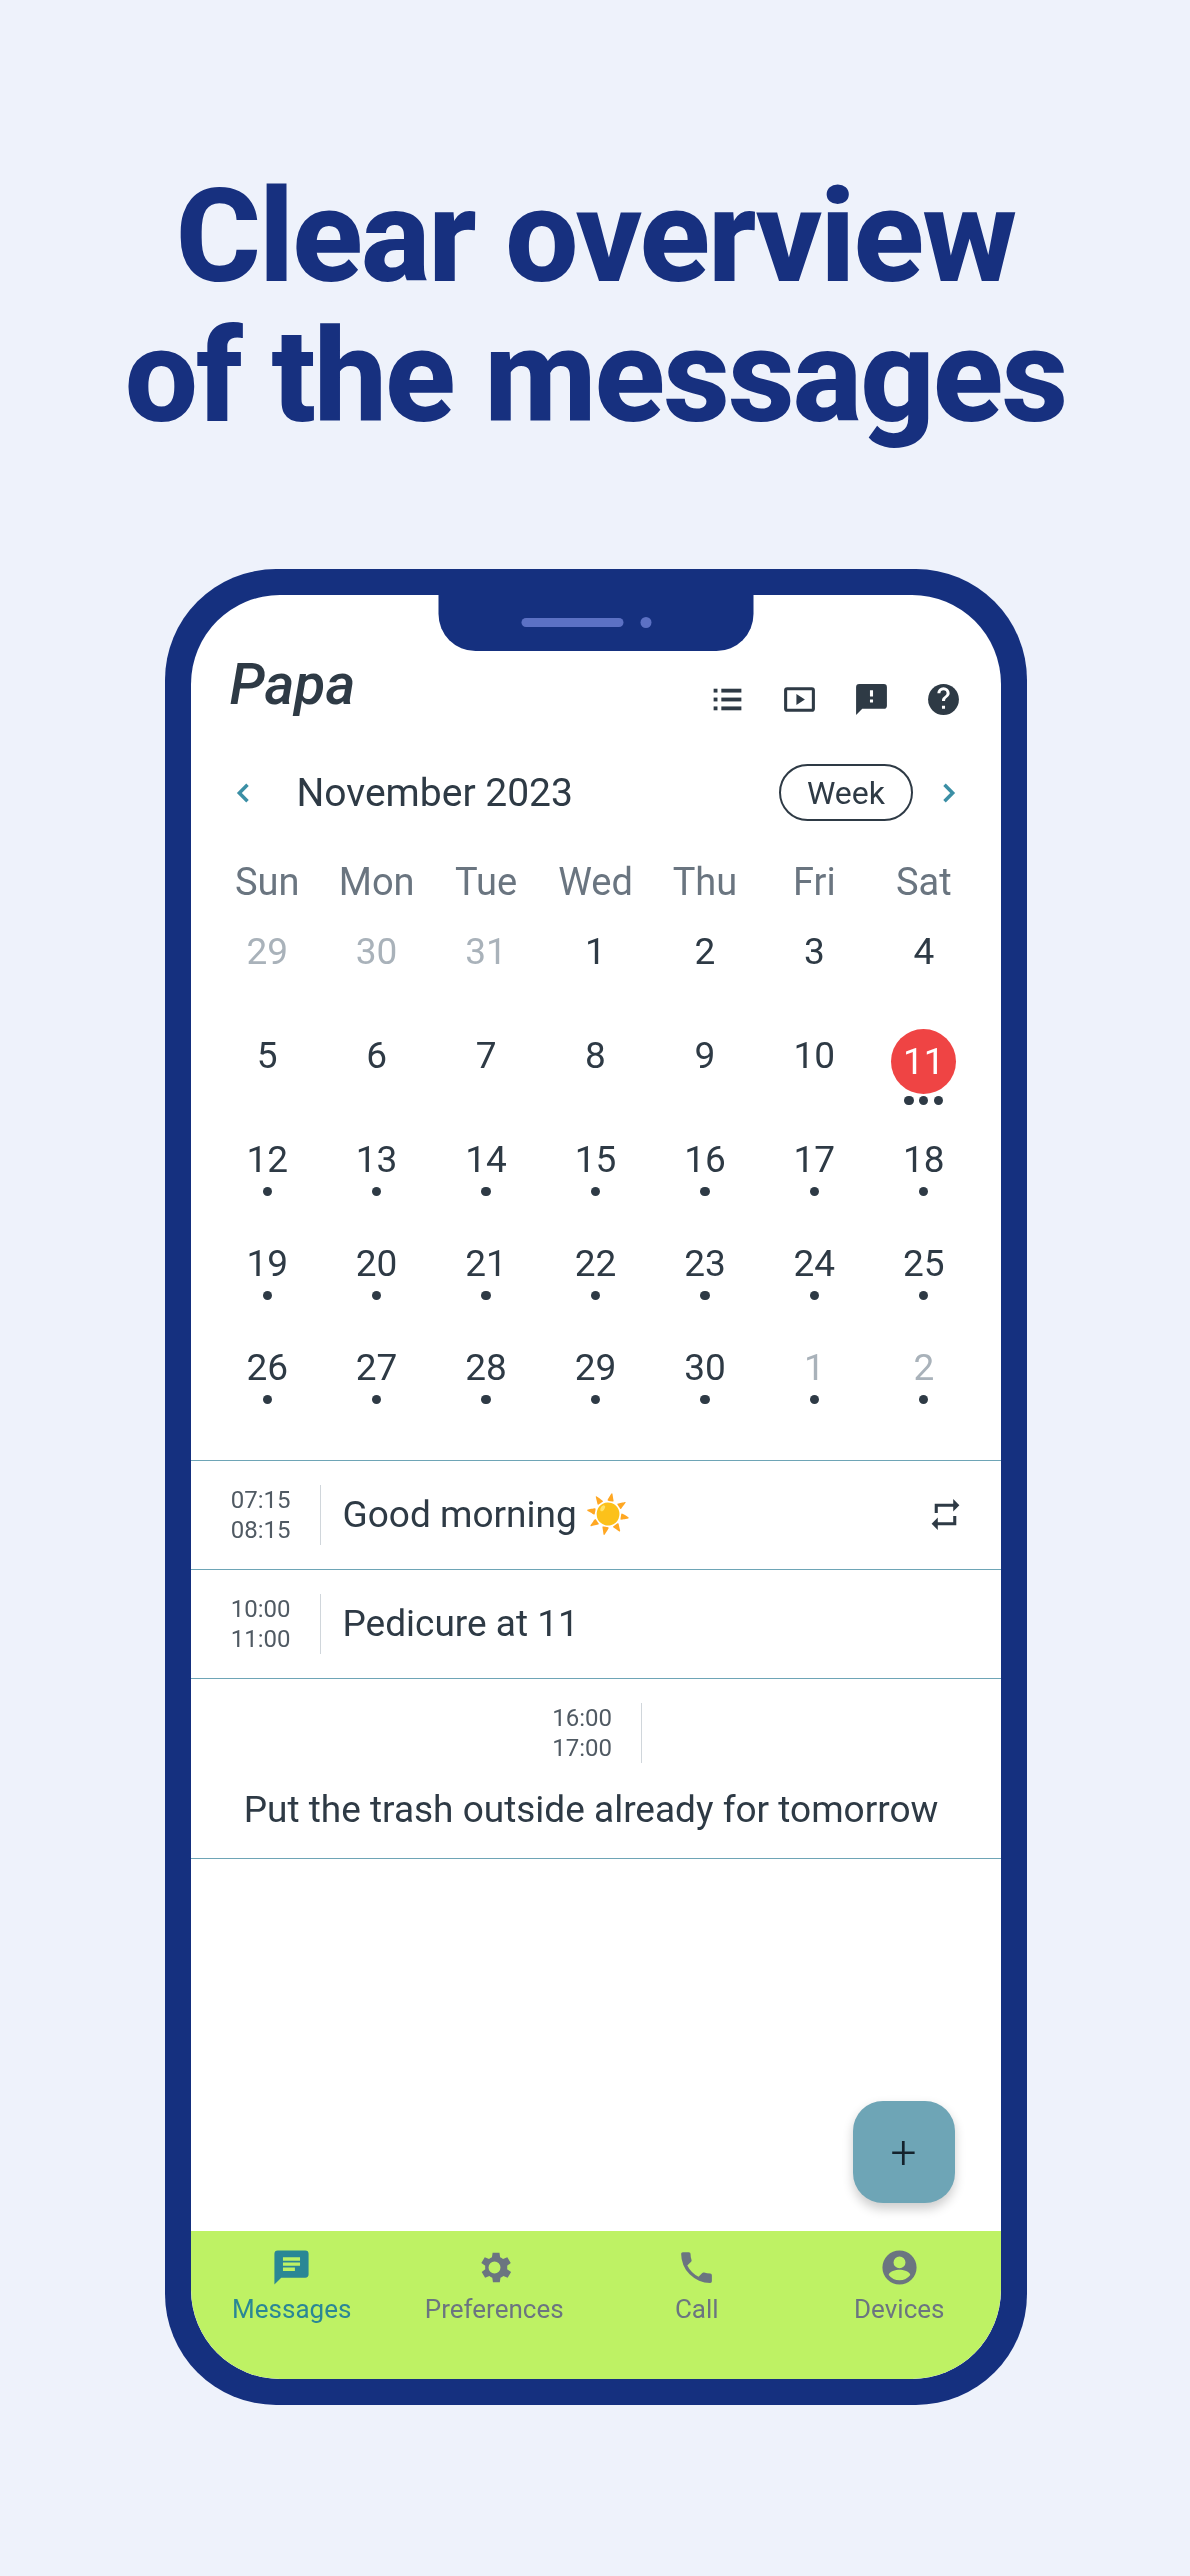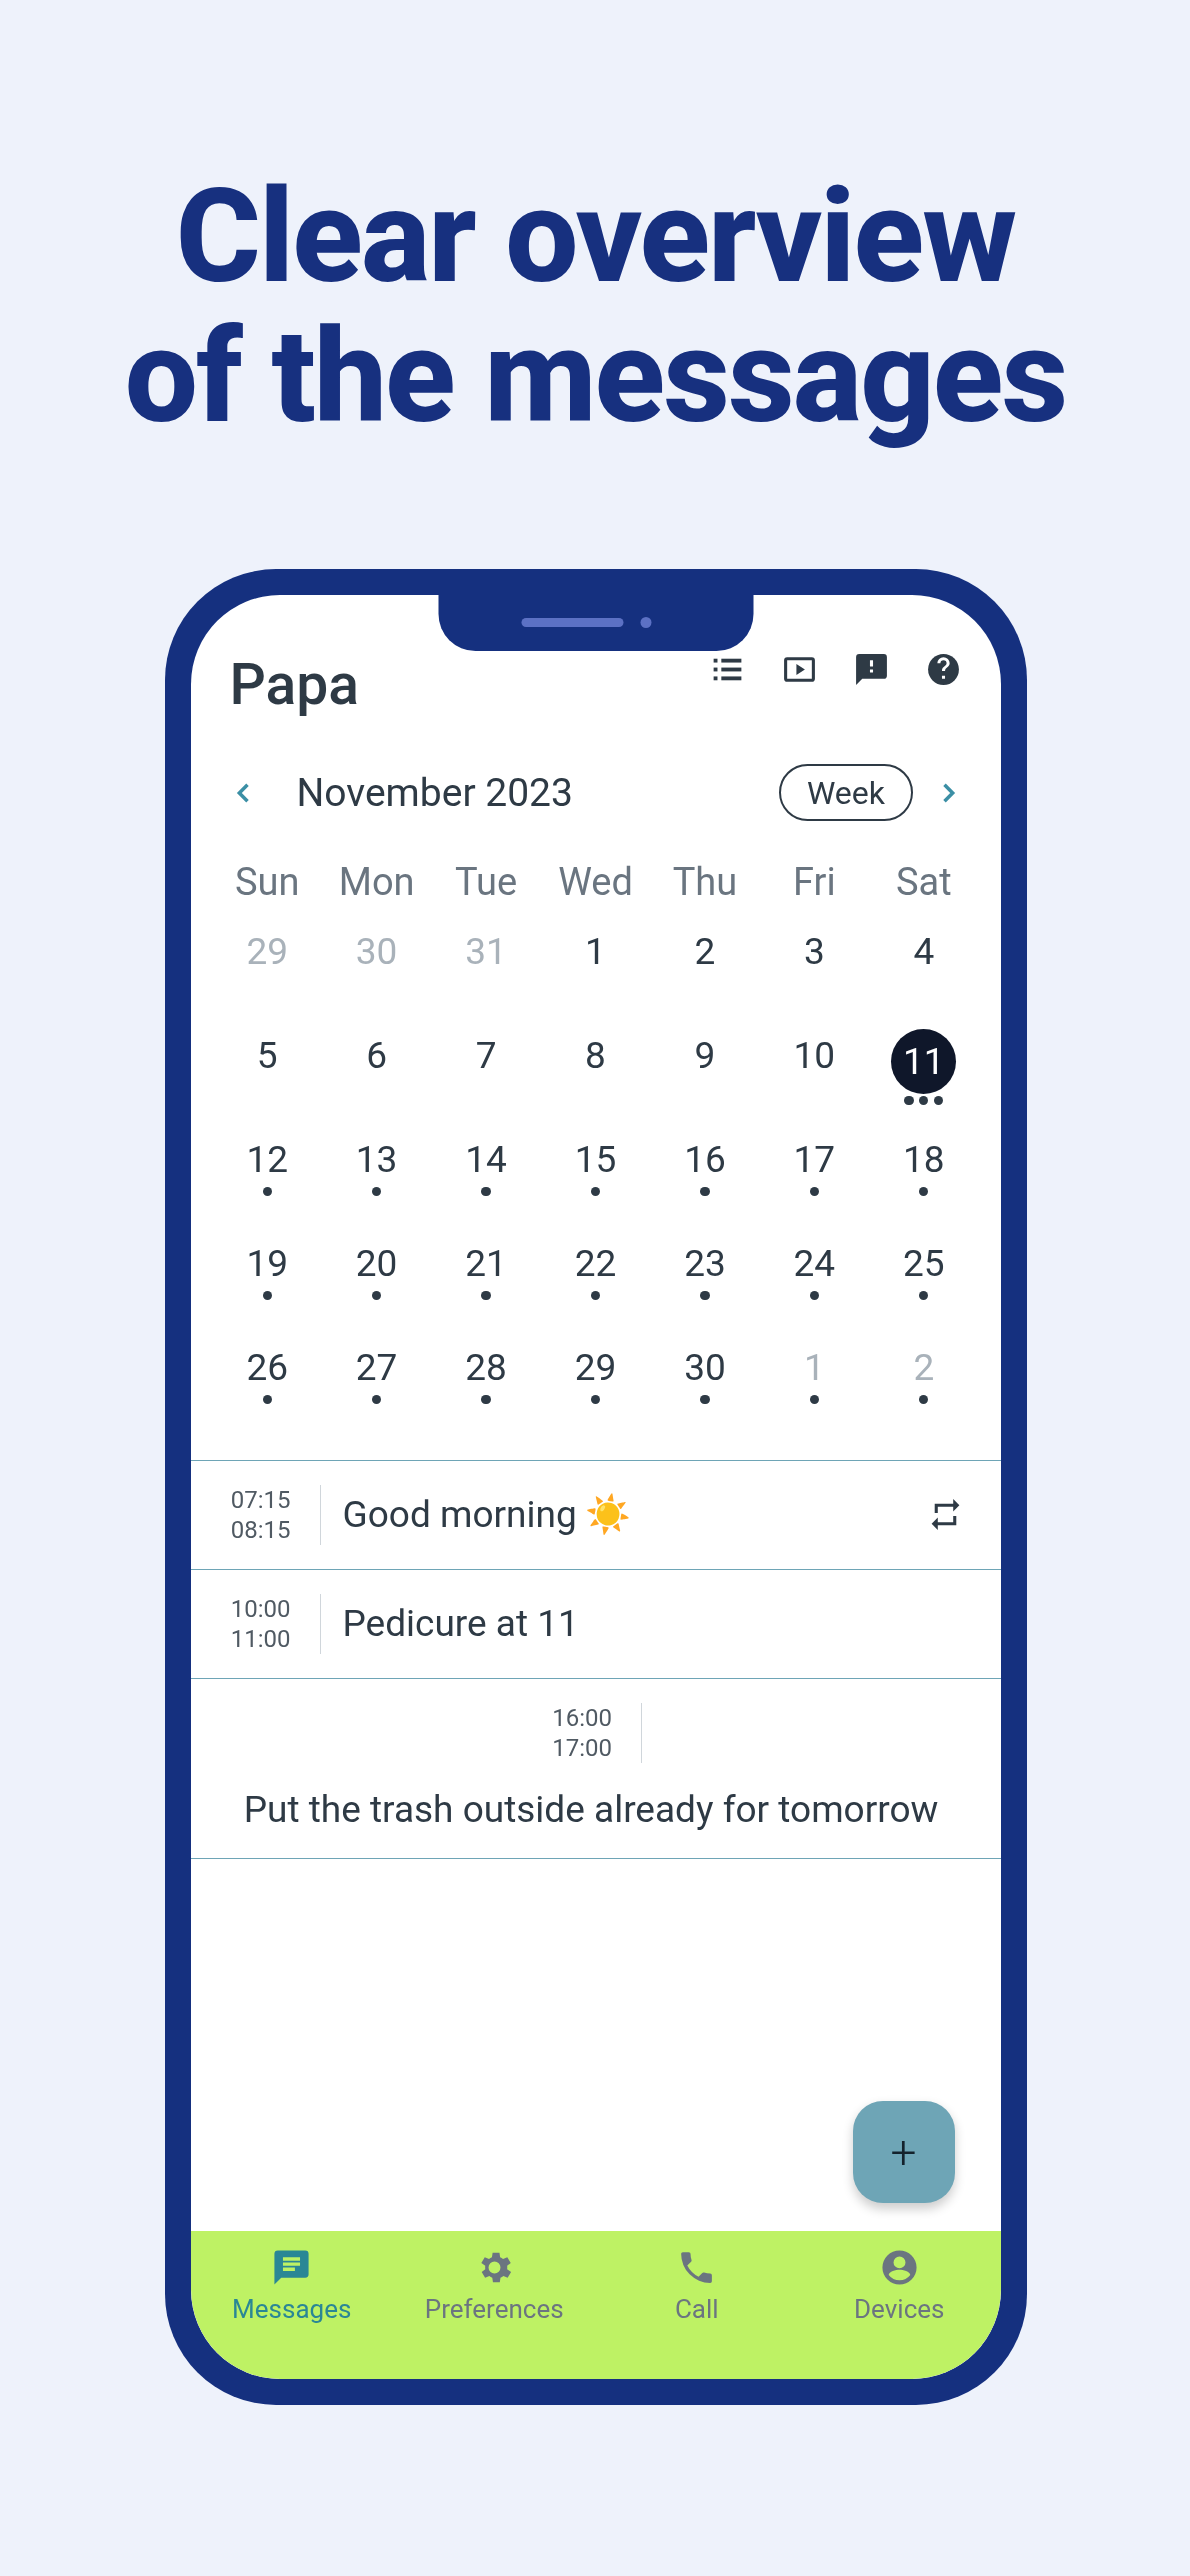--- a/index.html
+++ b/index.html
@@ -63,22 +63,23 @@
     margin-left: -18.5px;
   }
   .notch .cam {
     width: 11px; height: 11px; background: #5c71c4; border-radius: 50%;
     margin-left: 16.7px;
   }
   
   .topbar {
     padding: 56px 39px 16.7px 39px;
     display: flex;
-    align-items: flex-start;
+    align-items: flex-end;
     justify-content: space-between;
+    font-style: italic;
   }
   .topbar .title {
     font-size: 57px;
     font-weight: 500;
     color: #2e3a45;
   }
   .topbar .icons {
     display: flex;
     gap: 35px;
     align-items: center;
@@ -137,21 +138,21 @@
     height: 104px;
     display: flex;
     flex-direction: column;
     align-items: center;
     justify-content: flex-start;
     padding-top: 5.6px;
   }
   .cal-cell.muted { color: #a9b2ba; }
   .cal-cell .sel {
     width: 65px; height: 65px;
-    background: #0f172a;
+    background: #ef4444;
     border-radius: 50%;
     display: flex; align-items: center; justify-content: center;
     color: #ffffff;
     margin-top: -5.6px;
   }
   .cal-cell .dots {
     display: flex;
     gap: 5.6px;
     margin-top: 1.9px;
   }

